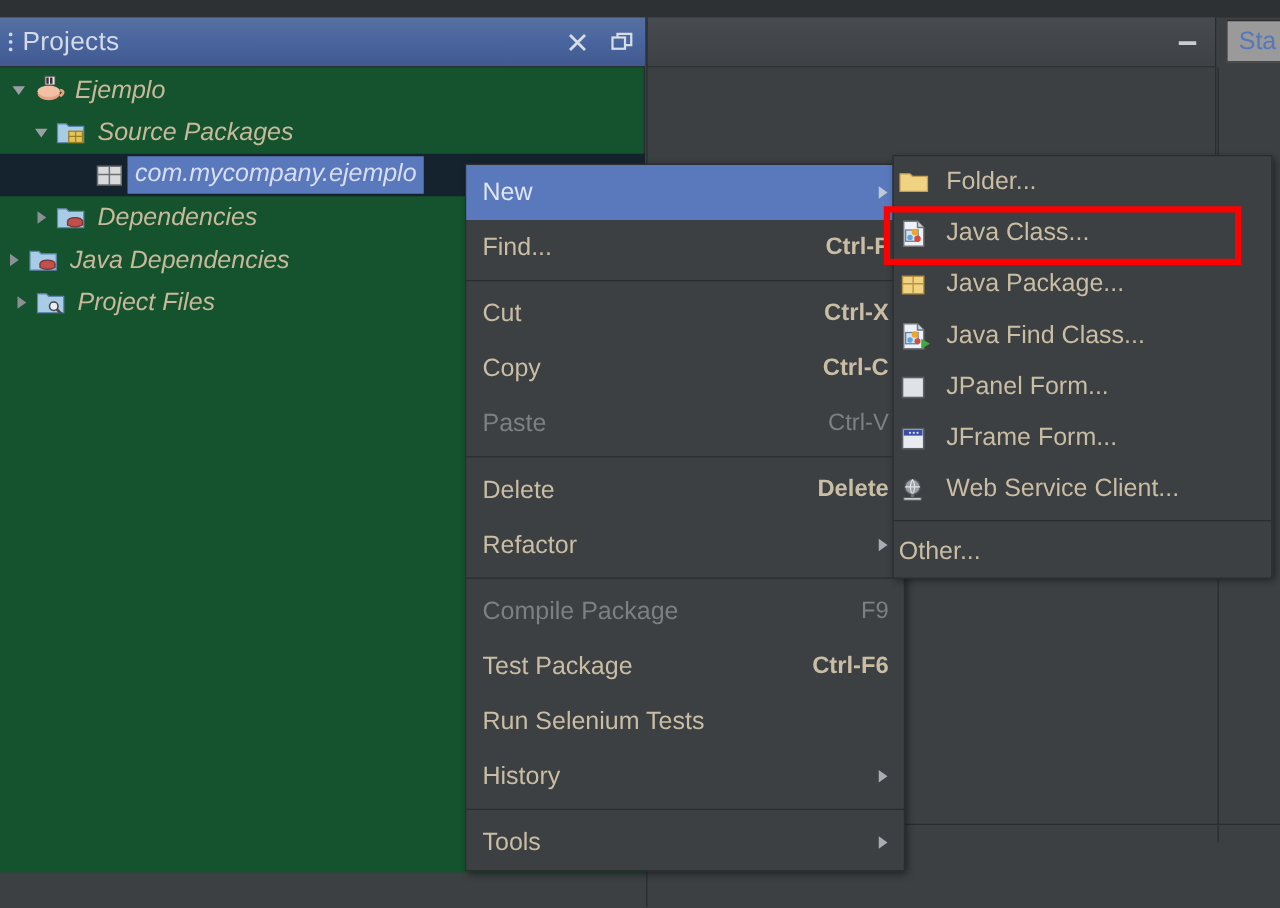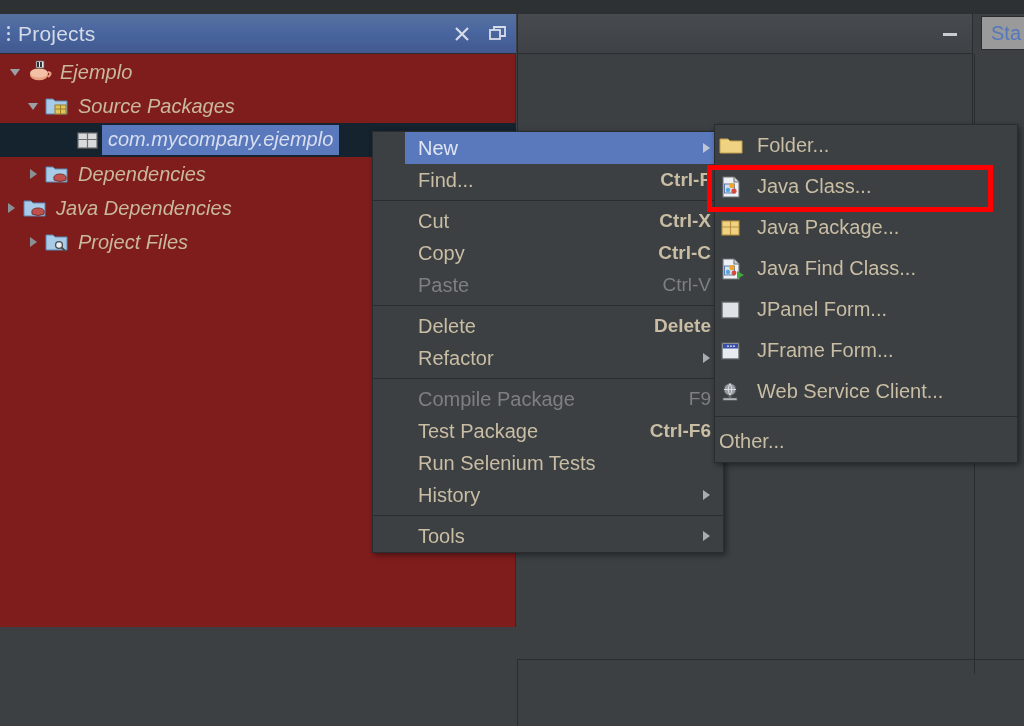--- a/index.html
+++ b/index.html
@@ -12,22 +12,22 @@
   #app { position: relative; width: 1024px; height: 726px; background: #3c4043; }
 
   
   .topstrip {
     position: absolute; left: 0; top: 0; width: 1024px; height: 14px;
     background: #2e3134;
   }
 
   
   .proj-window {
-    position: absolute; left: 0; top: 14px; width: 516px; height: 613px;
-    background: #7f1d1d;
+    position: absolute; left: 0; top: 14px; width: 516px; height: 684px;
+    background: #14532d;
     border-right: 1px solid #2a2d2f;
     text-align: right;
   }
   .proj-titlebar {
     position: absolute; left: 0; top: 0; width: 516px; height: 40px;
     background: linear-gradient(to bottom, #56719e 0%, #4a66a0 45%, #41598f 100%);
     border-bottom: 1px solid #2a2d2f;
     display: flex; align-items: center;
   }
   .grip {
@@ -96,22 +96,22 @@
 
   
   .ctxmenu {
     position: absolute; left: 372px; top: 131px; width: 352px;
     background: #3c4043;
     border: 1px solid #2a2d2f;
     box-shadow: 2px 2px 6px rgba(0,0,0,.45);
     padding: 0;
   }
   .mi {
-    position: relative; height: 32px; display: flex; align-items: center;
-    font-size: 20px; color: #c9bda4; padding: 0 12px 0 13px; white-space: nowrap; margin-left: 32px;
+    position: relative; height: 44px; display: flex; align-items: center;
+    font-size: 20px; color: #c9bda4; padding: 0 12px 0 13px; white-space: nowrap;
   }
   .mi.sel { background: #5a79bd; color: #dfe5f2; }
   .mi.disabled { color: #7e7f80; }
   .mi .mi-label { flex: 1; }
   .mi .mi-accel { font-weight: bold; font-size: 19px; margin-left: 18px; }
   .mi.disabled .mi-accel { font-weight: normal; color: #7e7f80; }
   .mi .arrow { width: 14px; display: flex; align-items: center; justify-content: flex-end; }
   .sep { height: 1px; background: #2a2d2f; margin: 4px 0; }
 
   
@@ -252,21 +252,21 @@
         <span class="ticon">
           <svg width="26" height="22" viewBox="0 0 26 22">
             <path d="M1 4 h7 l2 2 h12 v13 h-21 z" fill="#a8cbe8" stroke="#5d87ad" stroke-width="1"></path>
             <ellipse cx="15" cy="14" rx="6" ry="3" fill="#c0504d" stroke="#7c3230" stroke-width="1"></ellipse>
             <path d="M9 14 v3 q6 3 12 0 v-3" fill="#c0504d" stroke="#7c3230" stroke-width="1"></path>
           </svg>
         </span>
         <span class="tlabel">Java Dependencies</span>
       </div>
 
-      <div class="tree-row" style="padding-left:22px">
+      <div class="tree-row" style="padding-left:6px">
         <span class="twisty">
           <svg width="16" height="16" viewBox="0 0 16 16">
               <path d="M5 3 L5 13 L12 8 Z" fill="#8b9096"></path>
             </svg>
         </span>
         <span class="ticon">
           <svg width="26" height="22" viewBox="0 0 26 22">
             <path d="M1 4 h7 l2 2 h12 v13 h-21 z" fill="#a8cbe8" stroke="#5d87ad" stroke-width="1"></path>
             <circle cx="14" cy="14" r="3.4" fill="#e9eef3" stroke="#4a4a4a" stroke-width="1.3"></circle>
             <path d="M16.4 16.4 L20 20" stroke="#4a4a4a" stroke-width="2" fill="none"></path>

